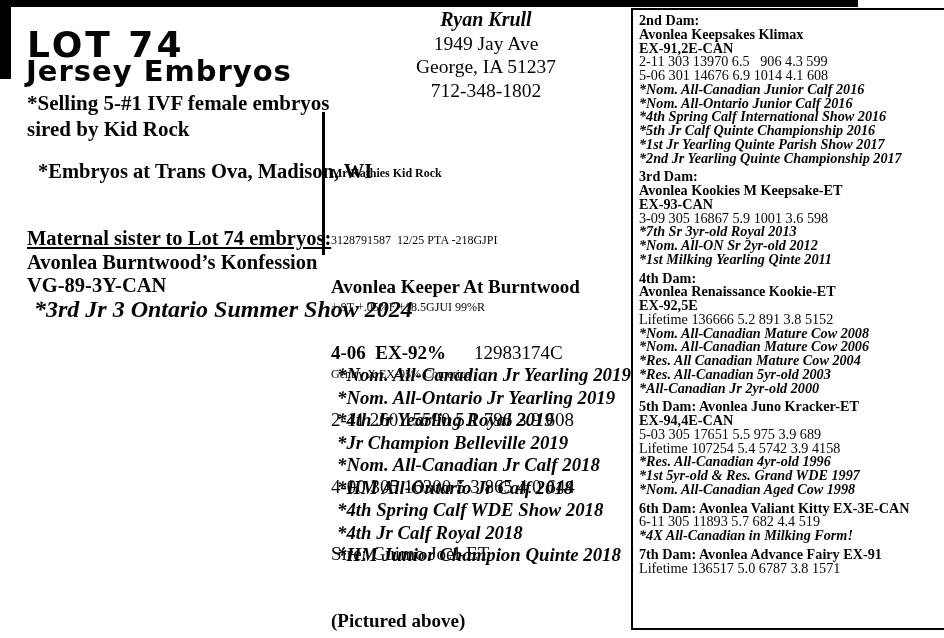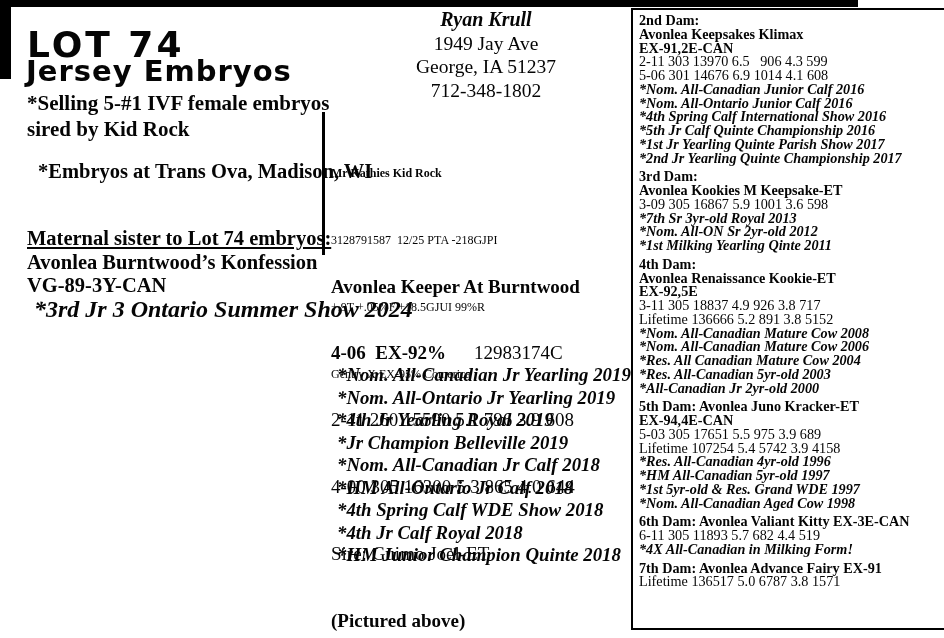--- a/index.html
+++ b/index.html
@@ -137,46 +137,45 @@
     <div class="aw">*Nom. All-Ontario Junior Calf 2016</div>
     <div class="aw">*4th Spring Calf International Show 2016</div>
     <div class="aw">*5th Jr Calf Quinte Championship 2016</div>
     <div class="aw">*1st Jr Yearling Quinte Parish Show 2017</div>
     <div class="aw">*2nd Jr Yearling Quinte Championship 2017</div>
   </div>
 
   <div class="ped-section">
     <div class="ph">3rd Dam:</div>
     <div class="ph">Avonlea Kookies M Keepsake-ET</div>
+    <div class="ph">EX-93-CAN</div>
     <div class="rec">3-09 305 16867 5.9 1001 3.6 598</div>
     <div class="aw">*7th Sr 3yr-old Royal 2013</div>
     <div class="aw">*Nom. All-ON Sr 2yr-old 2012</div>
     <div class="aw">*1st Milking Yearling Qinte 2011</div>
   </div>
 
   <div class="ped-section">
     <div class="ph">4th Dam:</div>
     <div class="ph">Avonlea Renaissance Kookie-ET</div>
     <div class="ph">EX-92,5E</div>
-    <div class="rec">3-11 305 18837 4.9 926 3.8 717</div>
     <div class="rec">Lifetime 136666 5.2 891 3.8 5152</div>
     <div class="aw">*Nom. All-Canadian Mature Cow 2008</div>
     <div class="aw">*Nom. All-Canadian Mature Cow 2006</div>
     <div class="aw">*Res. All Canadian Mature Cow 2004</div>
     <div class="aw">*Res. All-Canadian 5yr-old 2003</div>
     <div class="aw">*All-Canadian Jr 2yr-old 2000</div>
   </div>
 
   <div class="ped-section">
     <div class="ph">5th Dam: Avonlea Juno Kracker-ET</div>
     <div class="ph">EX-94,4E-CAN</div>
     <div class="rec">5-03 305 17651 5.5 975 3.9 689</div>
     <div class="rec">Lifetime 107254 5.4 5742 3.9 4158</div>
     <div class="aw">*Res. All-Canadian 4yr-old 1996</div>
-    <div class="aw">*HM All-Canadian 5yr-old 1997</div>
     <div class="aw">*1st 5yr-old &amp; Res. Grand WDE 1997</div>
     <div class="aw">*Nom. All-Canadian Aged Cow 1998</div>
   </div>
 
   <div class="ped-section">
     <div class="ph">6th Dam: Avonlea Valiant Kitty EX-3E-CAN</div>
     <div class="rec">6-11 305 11893 5.7 682 4.4 519</div>
     <div class="aw">*4X All-Canadian in Milking Form!</div>
   </div>
 

